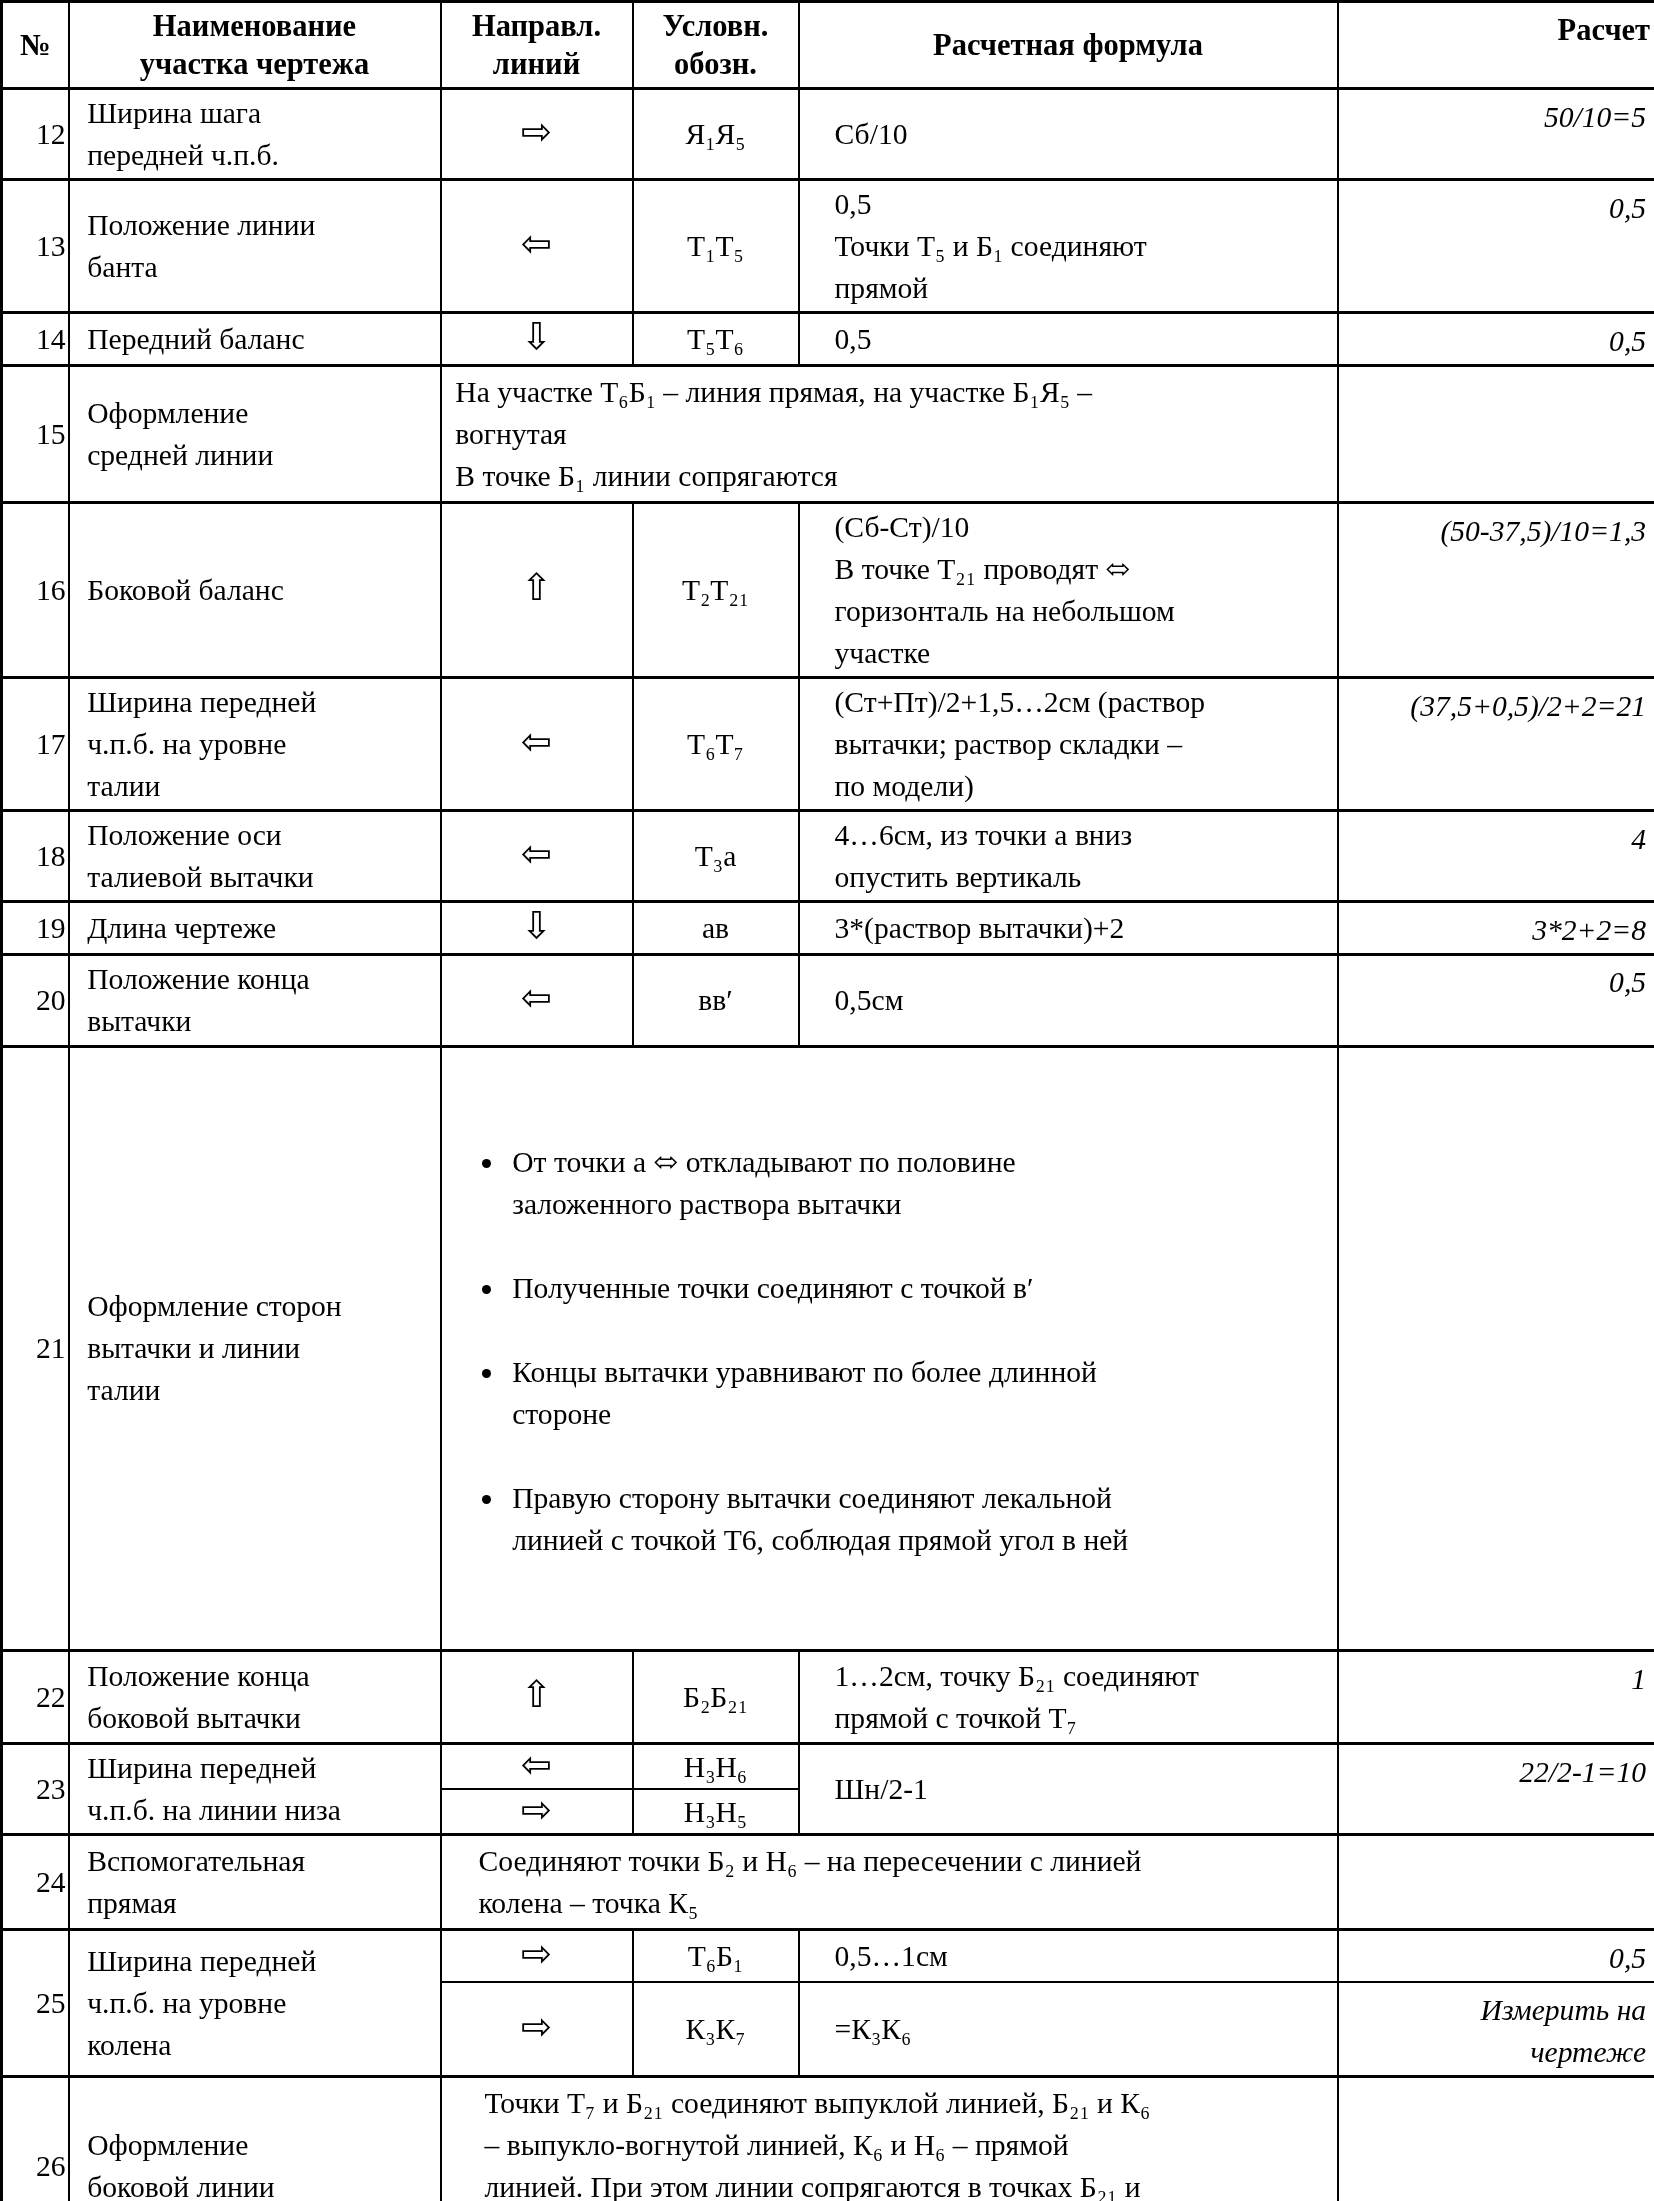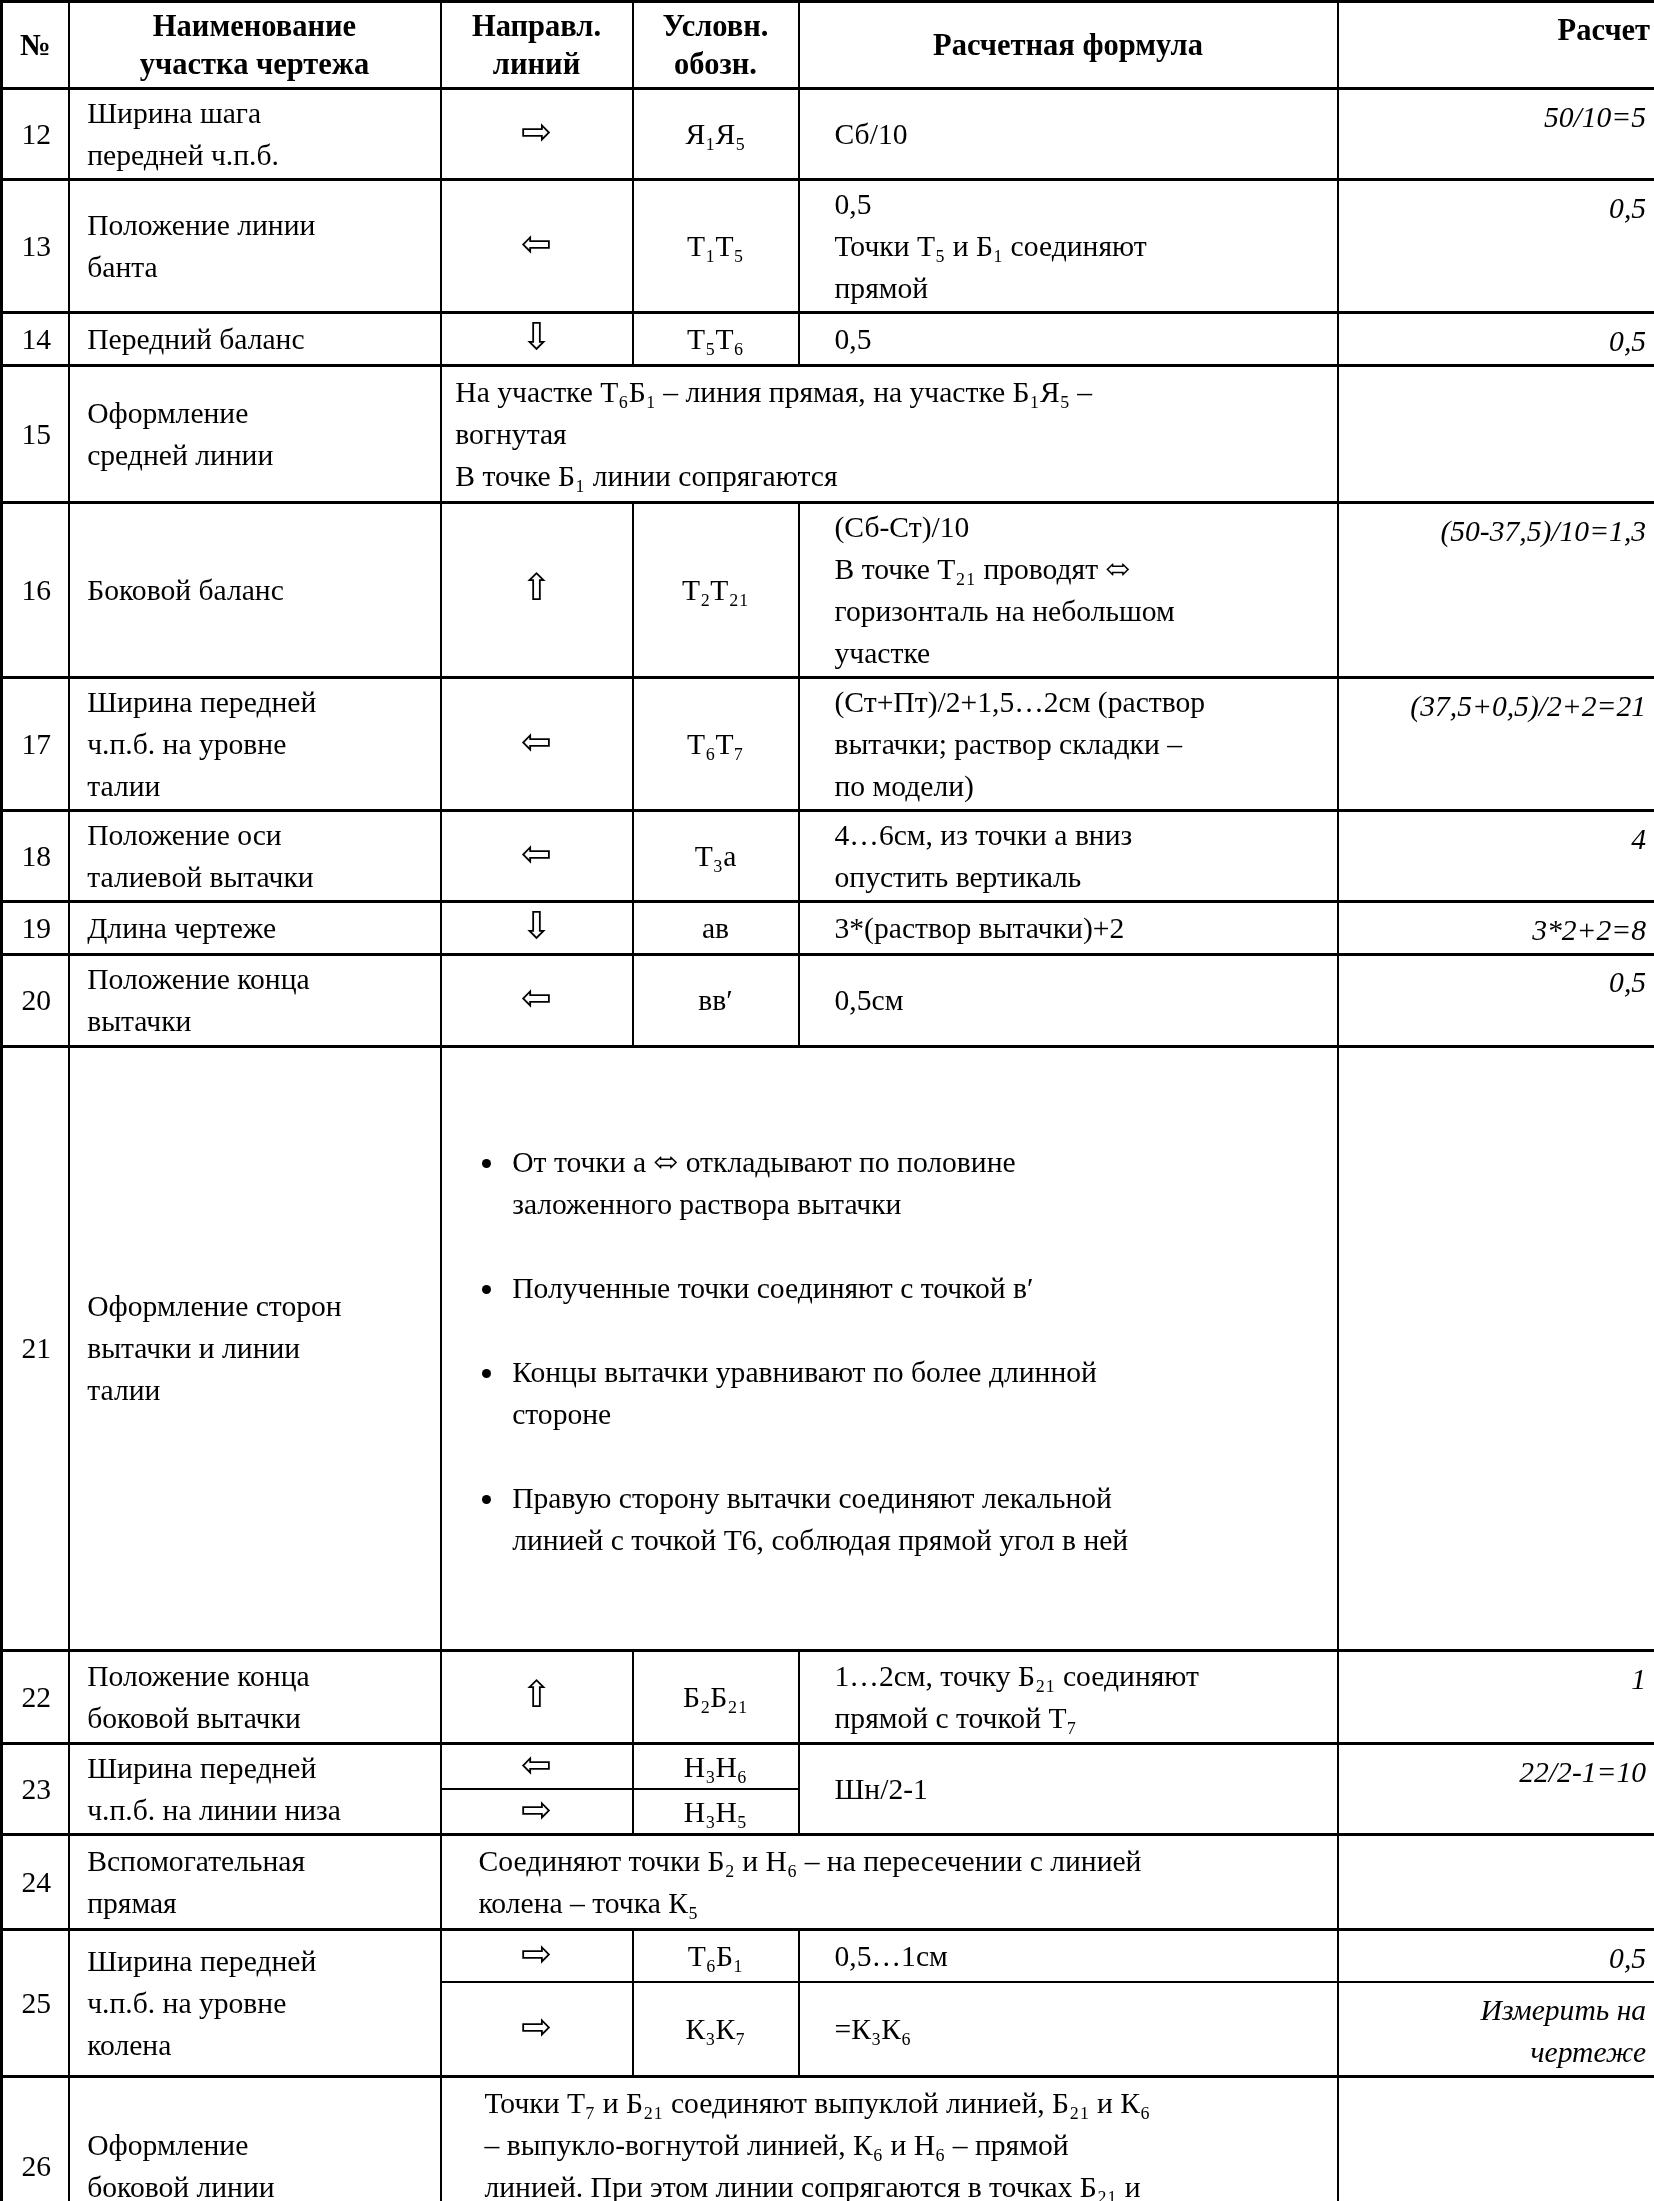--- a/index.html
+++ b/index.html
@@ -27,21 +27,21 @@
     border-bottom:3.9px solid #000;
     font-weight:bold;
     font-size:30.5px;
     line-height:38px;
     text-align:center;
     vertical-align:middle;
     padding:3.9px 3.9px;
   }
   thead th.calc-h{vertical-align:top;padding-top:7.9px;text-align:right;}
   tr.rt > td{border-top:3px solid #000;}
-  td.num{text-align:center;padding:0 2px 0 3.9px;}
+  td.num{text-align:right;padding:0 2px 0 3.9px;}
   td.name{text-align:left;padding:2px 7.9px 2px 17.7px;}
   td.dir{text-align:center;padding:0;}
   td.dir span.arr{
     font-family:"DejaVu Sans","Liberation Sans",sans-serif;
     font-size:37px;
     line-height:1;
   }
   td.sym{text-align:center;padding:0 3.9px;}
   td.formula{text-align:left;padding:2px 9.9px 2px 35px;border-radius:15px;}
   td.merged{text-align:left;padding:3.9px 11.8px 3.9px 13.8px;vertical-align:middle;}

